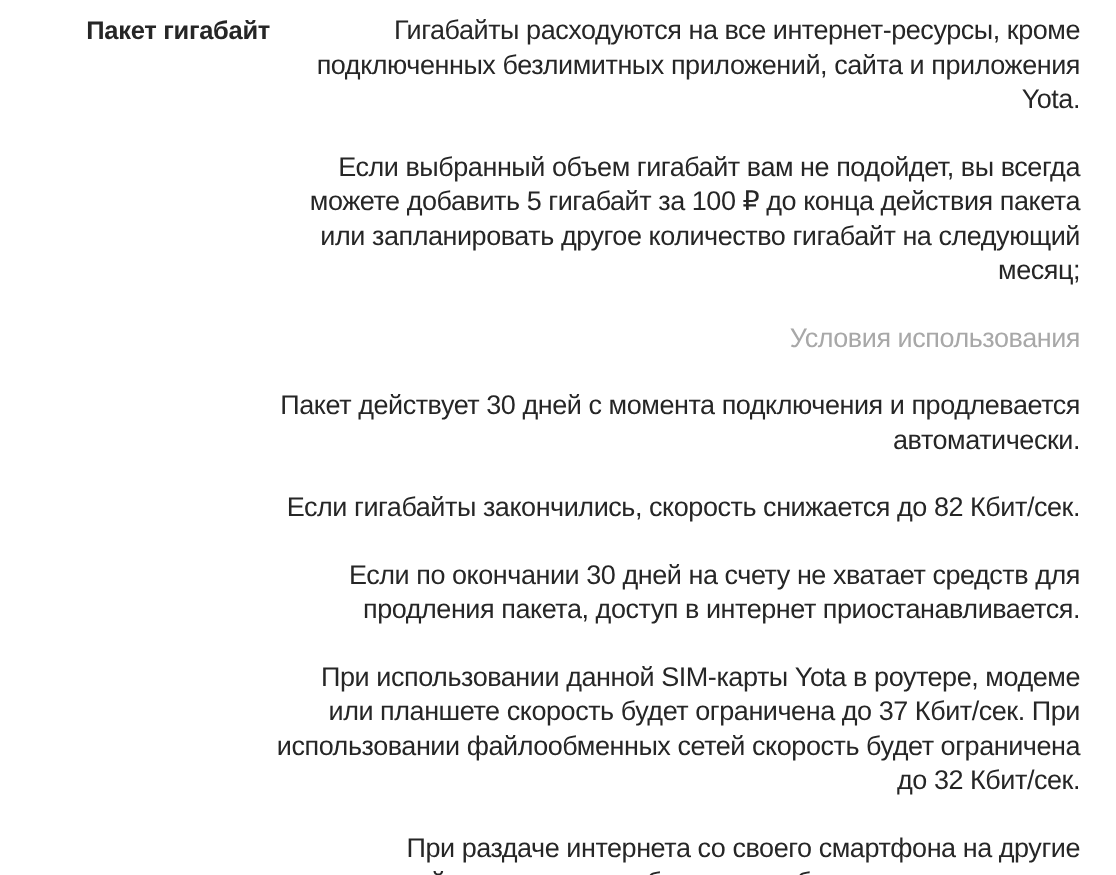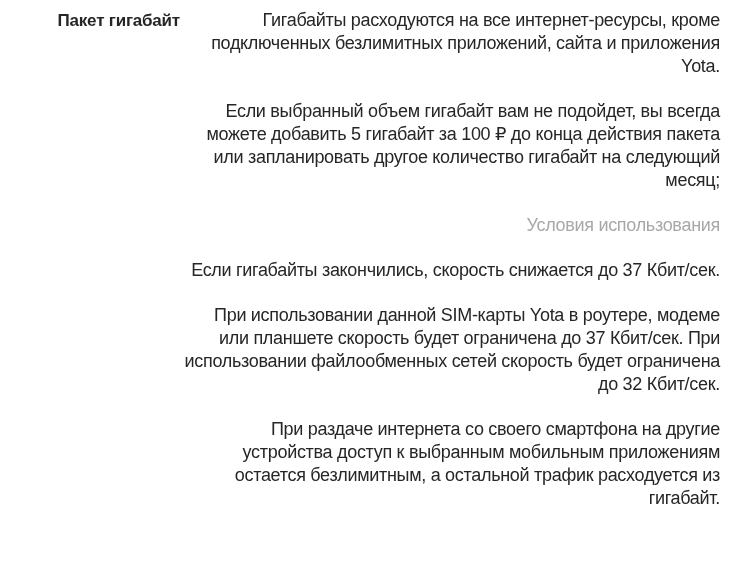--- a/index.html
+++ b/index.html
@@ -56,17 +56,19 @@
 <body>
 
 <div class="tariff-row">
   <div class="term-col">
     <div class="term-label">Пакет гигабайт</div>
   </div>
   <div class="desc-col">
     <p>Гигабайты расходуются на все интернет-ресурсы, кроме подключенных безлимитных приложений, сайта и приложения Yota.</p>
     <p>Если выбранный объем гигабайт вам не подойдет, вы всегда можете добавить 5 гигабайт за 100 ₽ до конца действия пакета или запланировать другое количество гигабайт на следующий месяц;</p>
     <p class="subheading">Условия использования</p>
-    <p>Если гигабайты закончились, скорость снижается до 37 Кбит/сек.</p>
+    <p>Пакет действует 30 дней с момента подключения и продлевается автоматически.</p>
+    <p>Если гигабайты закончились, скорость снижается до 82 Кбит/сек.</p>
+    <p>Если по окончании 30 дней на счету не хватает средств для продления пакета, доступ в интернет приостанавливается.</p>
     <p>При использовании данной SIM-карты Yota в роутере, модеме или планшете скорость будет ограничена до 37 Кбит/сек. При использовании файлообменных сетей скорость будет ограничена до 32 Кбит/сек.</p>
     <p>При раздаче интернета со своего смартфона на другие устройства доступ к выбранным мобильным приложениям остается безлимитным, а остальной трафик расходуется из гигабайт.</p>
   </div>
 </div>
 
 </body></html>

